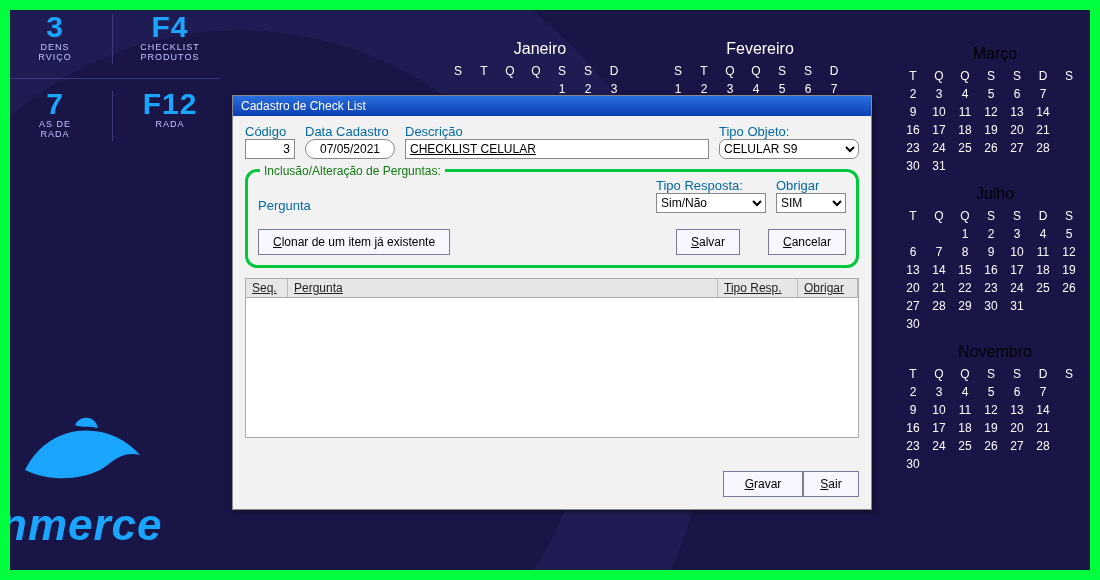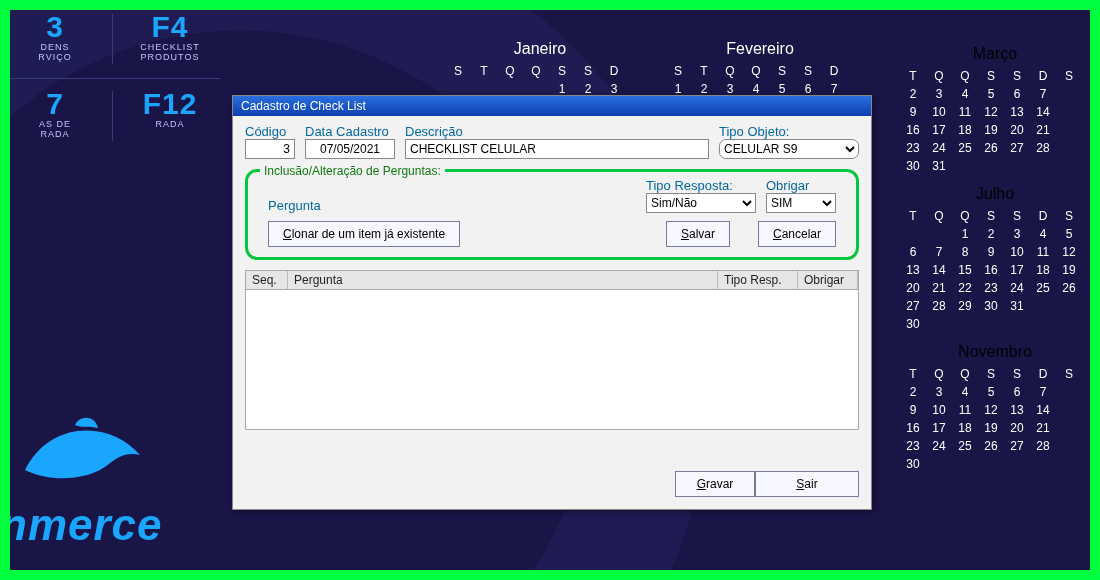--- a/index.html
+++ b/index.html
@@ -130,21 +130,21 @@
   .sel {
     border:1px solid #888;
     background:#fff;
     height:20px;
     font-size:12px;
   }
   .group {
     margin-top:10px;
     border:3px solid #00c83c;
     border-radius:12px;
-    padding:6px 20px 10px;
+    padding:6px 10px 10px;
     position:relative;
   }
   .group-legend {
     position:absolute;
     top:-8px; left:12px;
     background:#f2f2f2;
     padding:0 4px;
     font-size:12px;
     color:#0a6;
     color:#117a11;
@@ -166,20 +166,21 @@
   }
   .gridhead {
     display:flex;
     background:#e6e6e6;
     border-bottom:1px solid #aaa;
     font-size:12px;
   }
   .gridhead div {
     border-right:1px solid #bbb;
     padding:2px 6px;
+    text-decoration:underline;
   }
   .bottom-actions {
     position:absolute;
     right:12px; bottom:12px;
     display:flex; gap:0;
   }
   .underline-first::first-letter { text-decoration:underline; }
 </style>
 </head>
 <body>
@@ -479,25 +480,25 @@
     </div>
     <div class="modal-body">
 
       <div class="row">
         <div style="width:50px;">
           <div class="lbl">Código</div>
           <input class="inp" style="width: 50px; text-align: right;" value="3">
         </div>
         <div style="width:90px;">
           <div class="lbl">Data Cadastro</div>
-          <input class="inp" style="width: 90px; text-align: center;" value="07/05/2021">
+          <input class="inp" style="width: 90px; text-align: center; border-radius: 10px;" value="07/05/2021">
         </div>
         <div style="flex:1;">
           <div class="lbl">Descrição</div>
-          <input class="inp" style="width: 100%;" value="CHECKLIST CELULAR">
+          <input class="inp" style="width: 100%; text-decoration: underline;" value="CHECKLIST CELULAR">
         </div>
         <div style="width:140px;">
           <div class="lbl">Tipo Objeto:</div>
           <select class="sel" style="width:140px;border-radius:7px;">
             <option>CELULAR S9</option>
           </select>
         </div>
       </div>
 
       <div class="group">
@@ -514,39 +515,39 @@
             </select>
           </div>
           <div style="width:70px;">
             <div class="lbl">Obrigar</div>
             <select class="sel" style="width:70px;">
               <option>SIM</option>
             </select>
           </div>
         </div>
 
-        <div style="display:flex;justify-content:space-between;margin-top:8px;">
+        <div style="display:flex;justify-content:space-between;margin-top:16px;">
           <button class="btn underline-first">Clonar de um item já existente</button>
           <div style="display:flex;gap:28px;">
             <button class="btn underline-first">Salvar</button>
             <button class="btn underline-first">Cancelar</button>
           </div>
         </div>
       </div>
 
       <div class="grid">
         <div class="gridhead">
           <div style="width:42px;">Seq.</div>
           <div style="flex:1;">Pergunta</div>
           <div style="width:80px;">Tipo Resp.</div>
           <div style="width:60px;">Obrigar</div>
         </div>
       </div>
 
       <div class="bottom-actions">
         <button class="btn underline-first" style="width:80px;">Gravar</button>
-        <button class="btn underline-first" style="width:104px;">Sair</button>
+        <button class="btn underline-first" style="width:56px;">Sair</button>
       </div>
 
     </div>
   </div>
 
 </div>
 
 </body></html>

